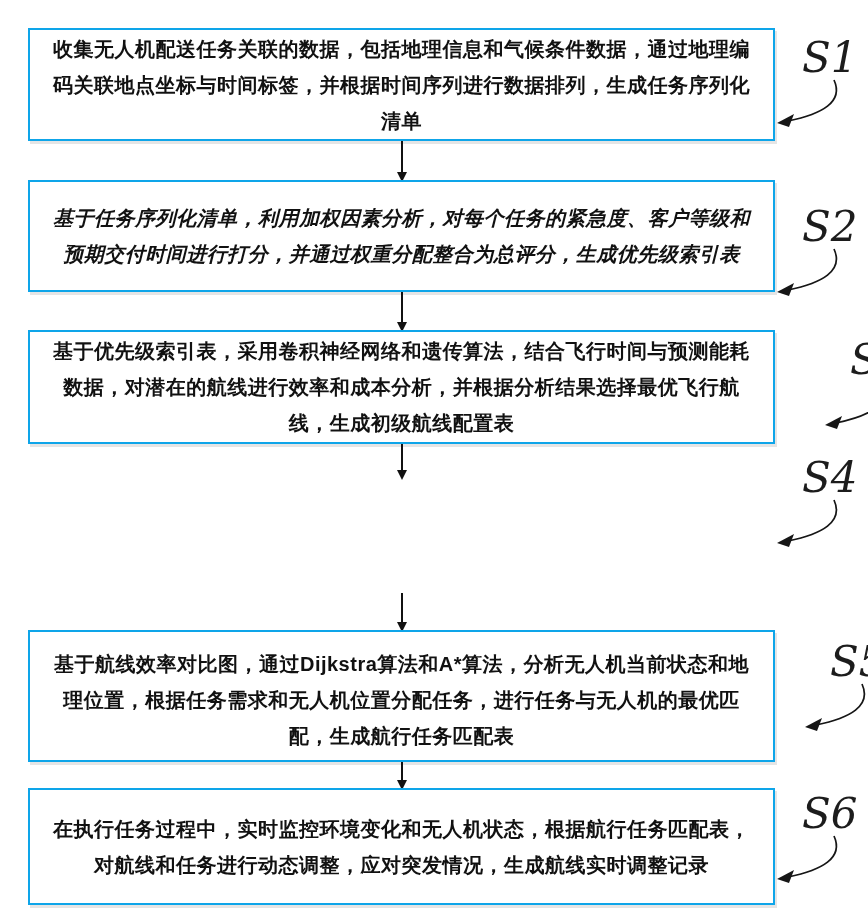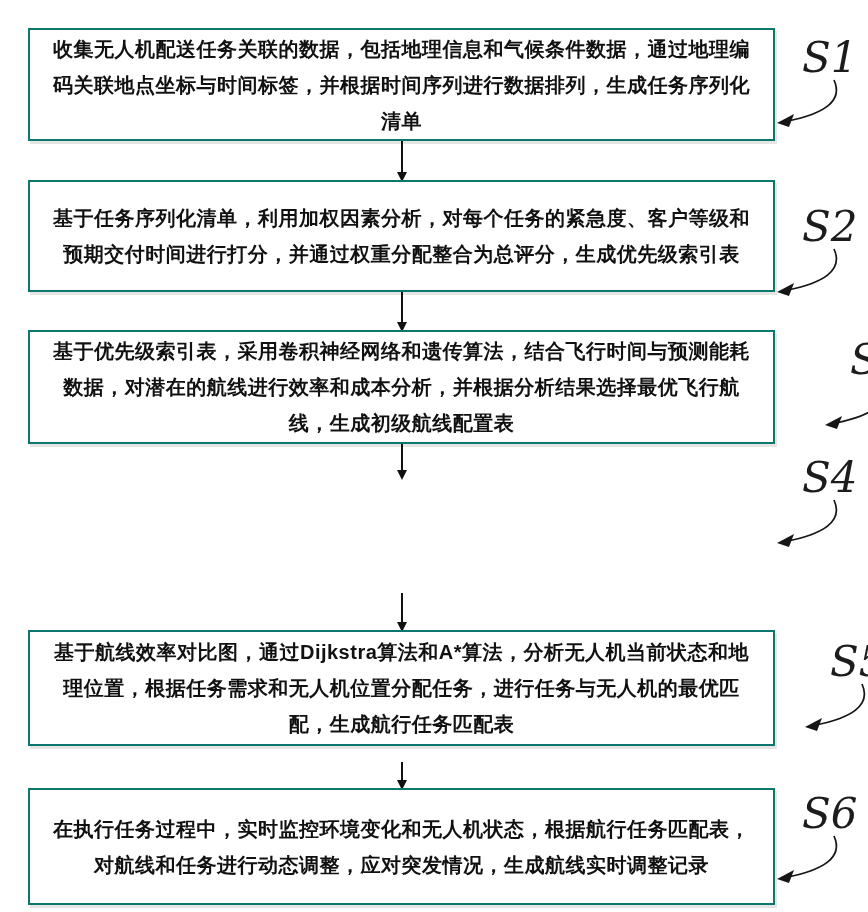--- a/index.html
+++ b/index.html
@@ -13,21 +13,21 @@
     height: 912px;
     background: #ffffff;
     font-family: "Liberation Sans", "DejaVu Sans", sans-serif;
     overflow: hidden;
   }
   .flow-box {
     position: absolute;
     left: 28px;
     width: 747px;
     box-sizing: border-box;
-    border: 2px solid #0f766e;
+    border: 2px solid #0ea5e9;
     background: #ffffff;
     box-shadow: 2px 3px 0 rgba(0,0,0,0.10);
     display: flex;
     align-items: center;
     justify-content: center;
     padding: 6px 14px;
   }
   .flow-box .step-text {
     font-size: 20px;
     font-weight: bold;
@@ -76,21 +76,21 @@
   </div>
   <div class="s-callout" style="top:24px;">
     <svg width="90" height="115" viewBox="0 0 90 115">
       <path d="M58 56 C68 78, 46 90, 12 97" fill="none" stroke="#161616" stroke-width="1.7"></path>
       <polygon points="1,99 18,90 13,103" fill="#161616"></polygon>
       <text x="26" y="48">S1</text>
     </svg>
   </div>
   <div class="connector" style="top:141px;height:39px;"></div>
 
-  <div class="flow-box" style="top:180px;height:112px;">
+  <div class="flow-box" style="top:180px;height:112px;font-style:italic;">
     <div class="step-text">基于任务序列化清单，利用加权因素分析，对每个任务的紧急度、客户等级和预期交付时间进行打分，并通过权重分配整合为总评分，生成优先级索引表</div>
   </div>
   <div class="s-callout" style="top:193px;">
     <svg width="90" height="115" viewBox="0 0 90 115">
       <path d="M58 56 C68 78, 46 90, 12 97" fill="none" stroke="#161616" stroke-width="1.7"></path>
       <polygon points="1,99 18,90 13,103" fill="#161616"></polygon>
       <text x="26" y="48">S2</text>
     </svg>
   </div>
   <div class="connector" style="top:292px;height:38px;"></div>
@@ -109,21 +109,21 @@
 
   <div class="s-callout" style="top:444px;">
     <svg width="90" height="115" viewBox="0 0 90 115">
       <path d="M58 56 C68 78, 46 90, 12 97" fill="none" stroke="#161616" stroke-width="1.7"></path>
       <polygon points="1,99 18,90 13,103" fill="#161616"></polygon>
       <text x="26" y="48">S4</text>
     </svg>
   </div>
   <div class="connector" style="top:593px;height:37px;"></div>
 
-  <div class="flow-box" style="top:630px;height:116px;">
+  <div class="flow-box" style="top:630px;height:132px;align-items:flex-end;">
     <div class="step-text">基于航线效率对比图，通过Dijkstra算法和A*算法，分析无人机当前状态和地理位置，根据任务需求和无人机位置分配任务，进行任务与无人机的最优匹配，生成航行任务匹配表</div>
   </div>
   <div class="s-callout" style="top:628px;padding-left:28px;">
     <svg width="90" height="115" viewBox="0 0 90 115">
       <path d="M58 56 C68 78, 46 90, 12 97" fill="none" stroke="#161616" stroke-width="1.7"></path>
       <polygon points="1,99 18,90 13,103" fill="#161616"></polygon>
       <text x="26" y="48">S5</text>
     </svg>
   </div>
   <div class="connector" style="top:762px;height:26px;"></div>

